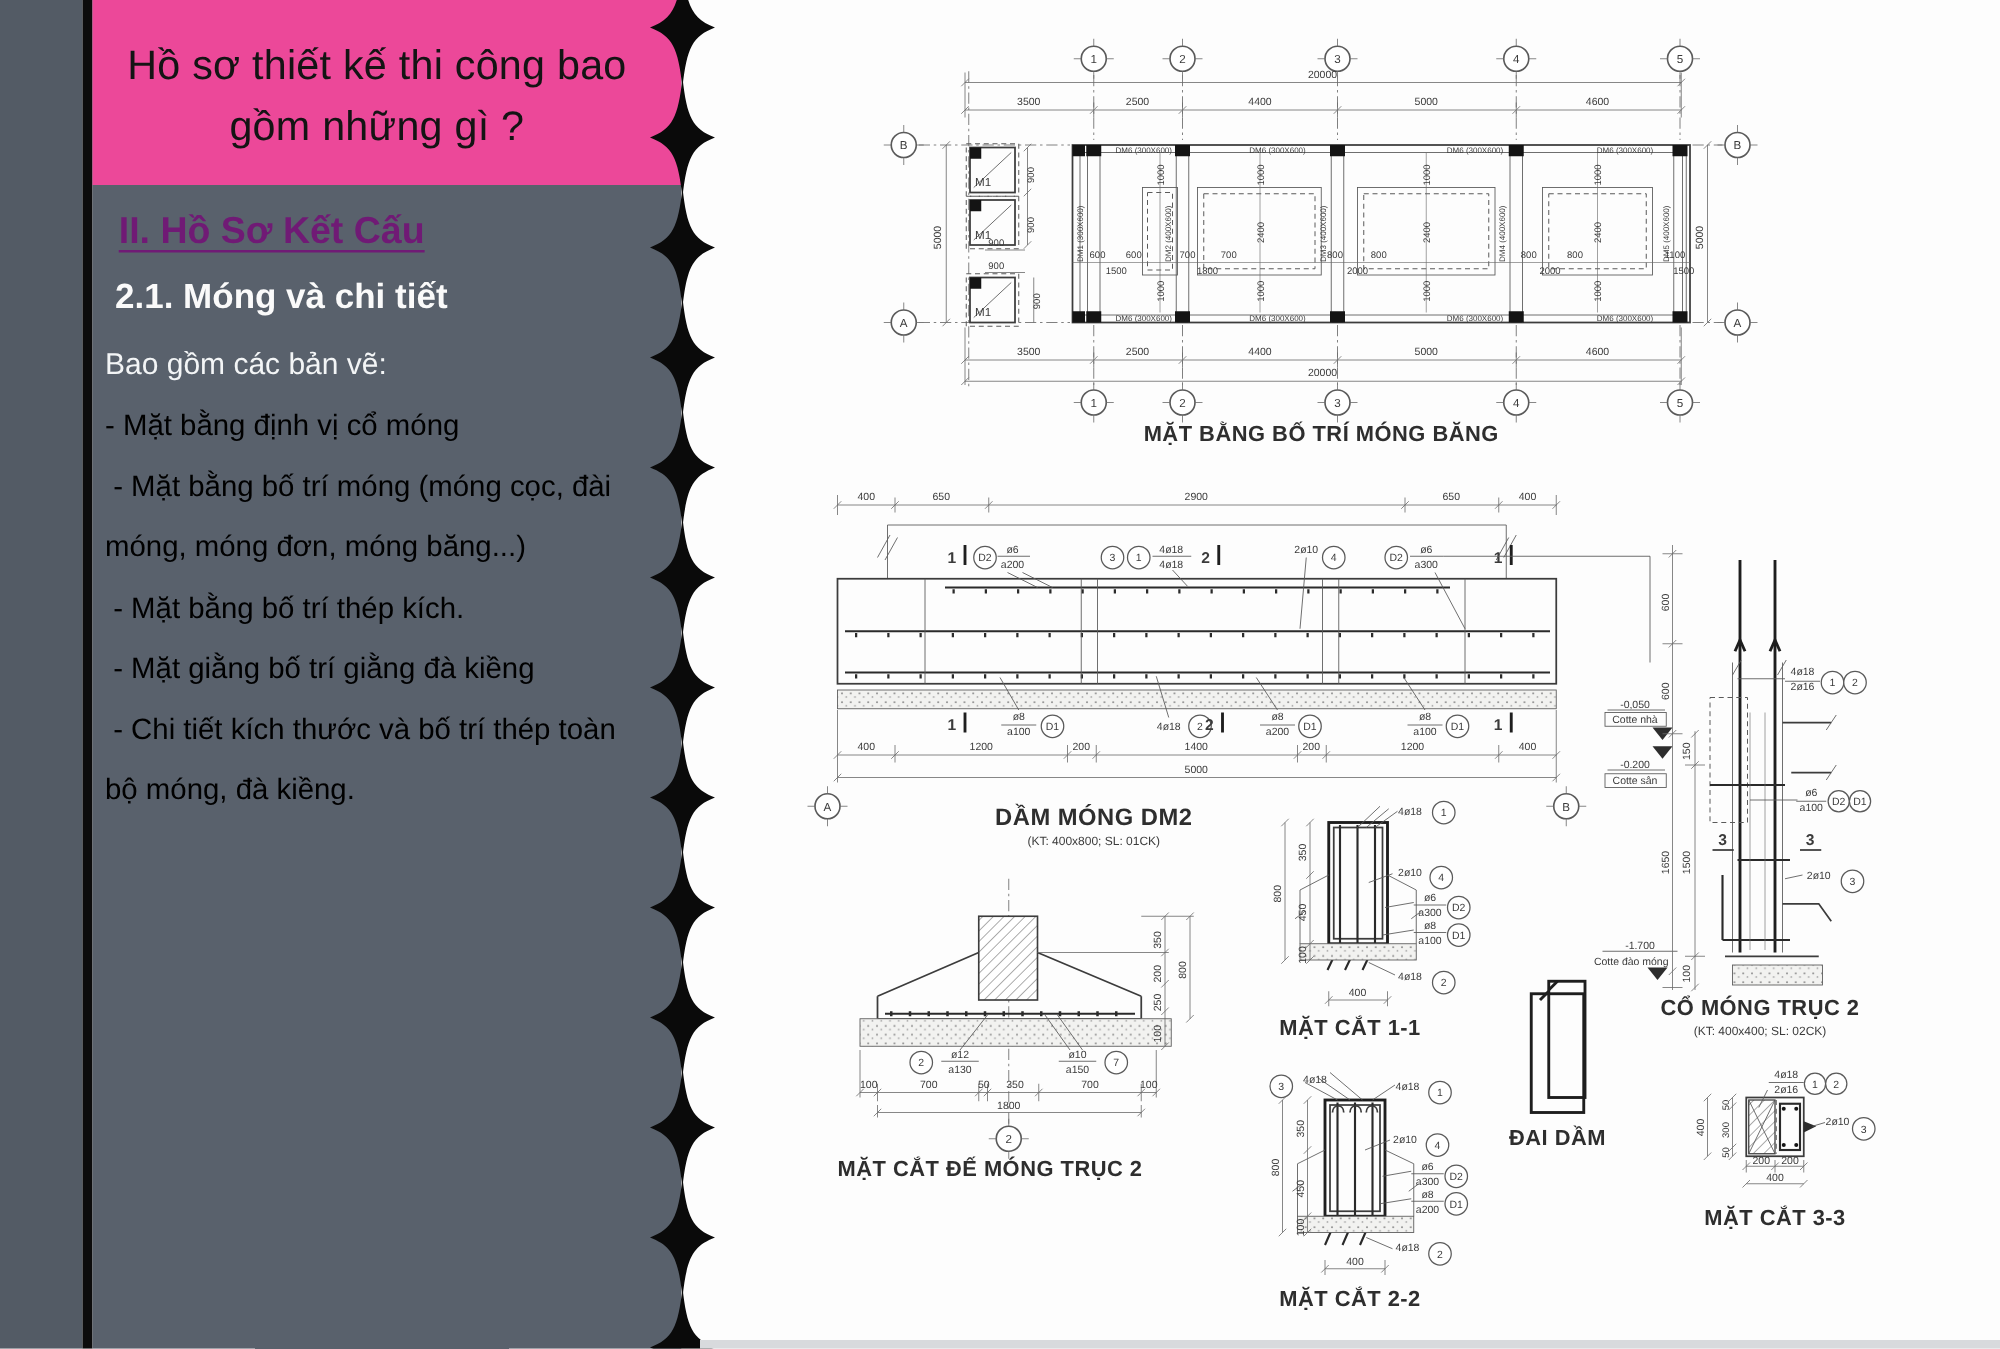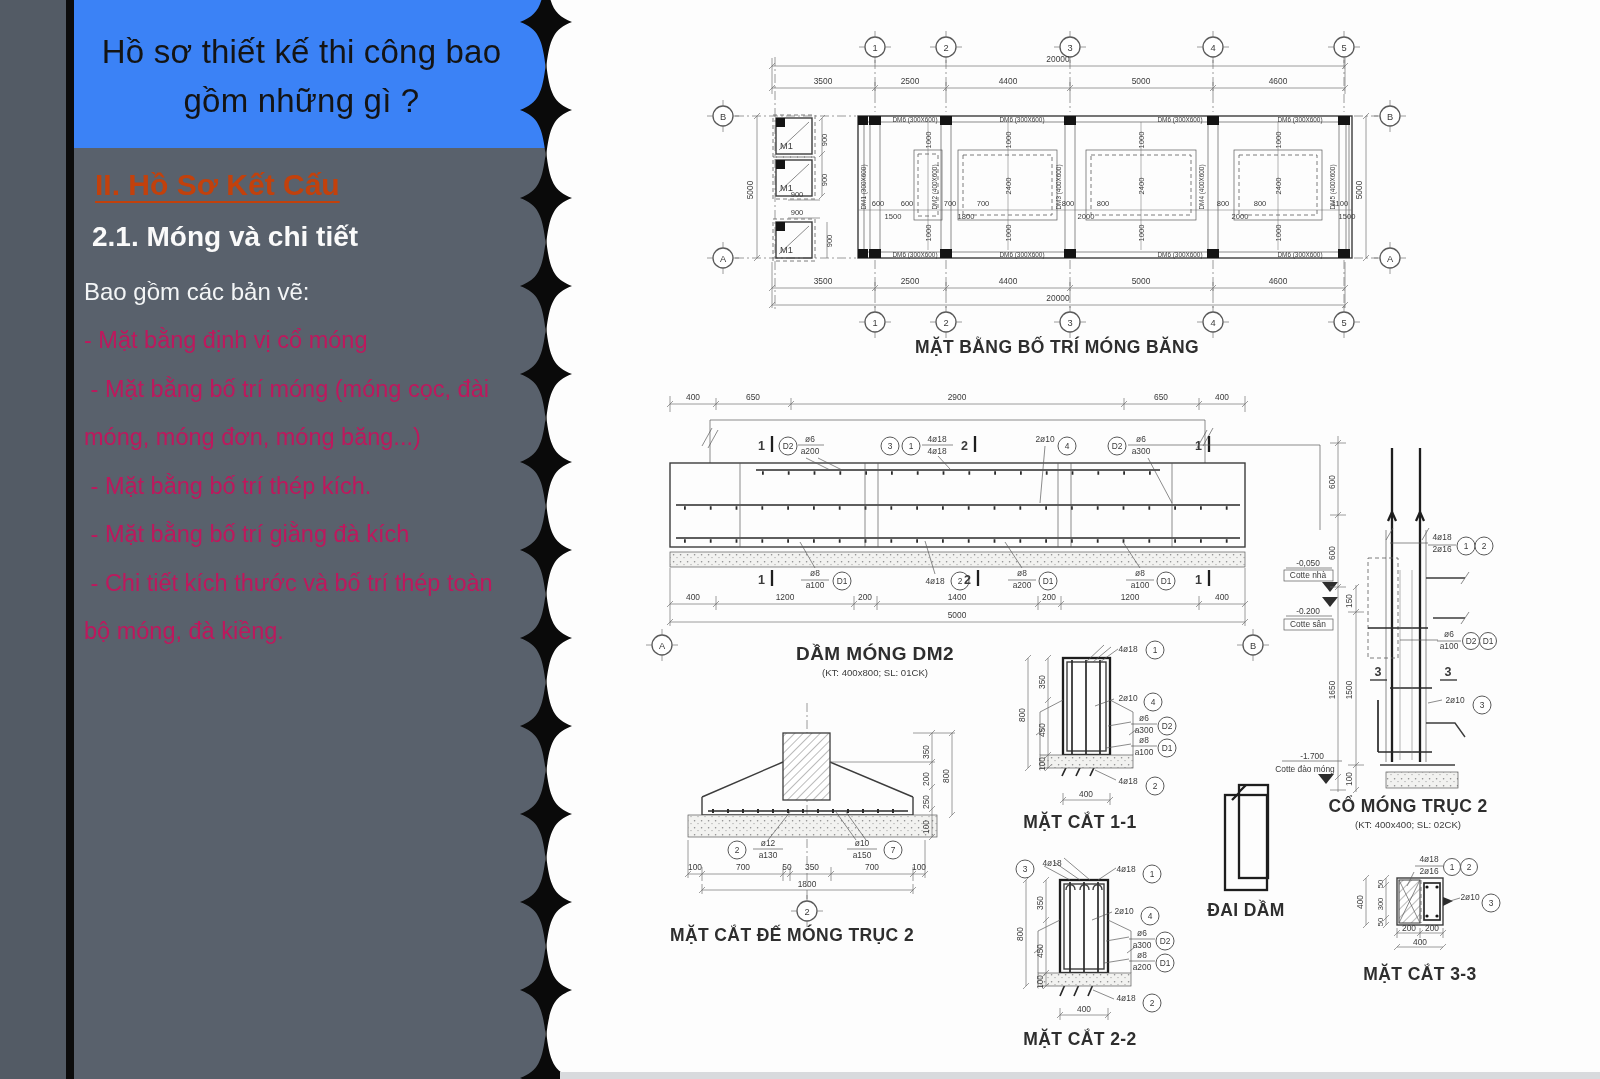--- a/index.html
+++ b/index.html
@@ -1,29 +1,29 @@
 <!DOCTYPE html>
 <html><head>
 <meta charset="utf-8">
 <style>
   html,body{margin:0;padding:0;}
   body{width:1600px;height:1079px;position:relative;overflow:hidden;background:#fdfdfd;
        font-family:"Liberation Sans",sans-serif;}
   .strip{position:absolute;left:0;top:0;width:66px;height:1079px;background:#535b65;}
   .divider{position:absolute;left:66px;top:0;width:8px;height:1079px;background:#0c0c0c;}
   .panel{position:absolute;left:74px;top:0;width:471px;height:1079px;background:#59616c;}
-  .green{position:absolute;left:74px;top:0;width:471px;height:148px;background:#3b82f6;
+  .green{position:absolute;left:74px;top:0;width:471px;height:148px;background:#ec4899;
          display:flex;align-items:center;justify-content:center;}
   .green h1{margin:0;padding:4px 26px 0 10px;font-size:33px;font-weight:normal;color:#141414;
             text-align:center;line-height:1.5;letter-spacing:.2px;}
-  .heading{position:absolute;left:95px;top:168px;color:#c2410c;font-size:30px;font-weight:bold;
+  .heading{position:absolute;left:95px;top:168px;color:#701a75;font-size:30px;font-weight:bold;
            text-decoration:underline;text-underline-offset:6px;text-decoration-thickness:2px;}
   .subheading{position:absolute;left:92px;top:221px;color:#fafafa;font-size:28px;font-weight:bold;}
   .intro{position:absolute;left:84px;top:278px;color:#f3f5f6;font-size:24px;font-weight:normal;}
-  .bullets{position:absolute;left:84px;top:316px;width:432px;color:#be185d;font-size:23.5px;}
+  .bullets{position:absolute;left:84px;top:316px;width:432px;color:#000000;font-size:23.5px;}
   .bullets div{line-height:48.5px;white-space:pre-wrap;}
   .bstrip{position:absolute;left:560px;top:1072px;width:1040px;height:7px;background:#d8dadd;}
   .stars{position:absolute;left:515px;top:0;width:62px;height:1079px;}
   svg text{fill:#3b3b3b;}
   .t6{font-size:6.4px;}.t75{font-size:7.6px;}.t8{font-size:8.4px;}.t9{font-size:9.3px;}.t12{font-size:12.5px;font-weight:bold;}
   .tt{font-size:17.5px;fill:#2e2e2e;letter-spacing:.4px;}
   .tt2{font-size:19px;fill:#2e2e2e;letter-spacing:.4px;}
   .ts{font-size:9.6px;}
   .mid{text-anchor:middle;}
   .thin{stroke:#5a5a5a;stroke-width:.7;fill:none;}
@@ -49,21 +49,21 @@
 <div class="green">
   <h1>Hồ sơ thiết kế thi công bao gồm những gì ?</h1>
 </div>
 <div class="heading">II. Hồ Sơ Kết Cấu</div>
 <div class="subheading">2.1.  Móng và chi tiết</div>
 <div class="intro">Bao gồm các bản vẽ:</div>
 <div class="bullets">
   <div>- Mặt bằng định vị cổ móng</div>
   <div> - Mặt bằng bố trí móng (móng cọc, đài móng, móng đơn, móng băng...)</div>
   <div> - Mặt bằng bố trí thép kích.</div>
-  <div> - Mặt bằng bố trí giằng đà kích</div>
+  <div> - Mặt giằng bố trí giằng đà kiềng</div>
   <div> - Chi tiết kích thước và bố trí thép toàn bộ móng, đà kiềng.</div>
 </div>
 
 <svg class="stars" viewBox="0 0 62 1079">
   <defs>
     <path id="star" d="M0,-48 C3.5,-16 8,-7 26,0 C8,7 3.5,16 0,48 C-3.5,16 -8,7 -26,0 C-8,-7 -3.5,-16 0,-48 Z" fill="#0a0a0a"></path>
   </defs>
   <use href="#star" transform="translate(31,22)"></use>
     <use href="#star" transform="translate(31,110)"></use>
   <use href="#star" transform="translate(31,198)"></use>

